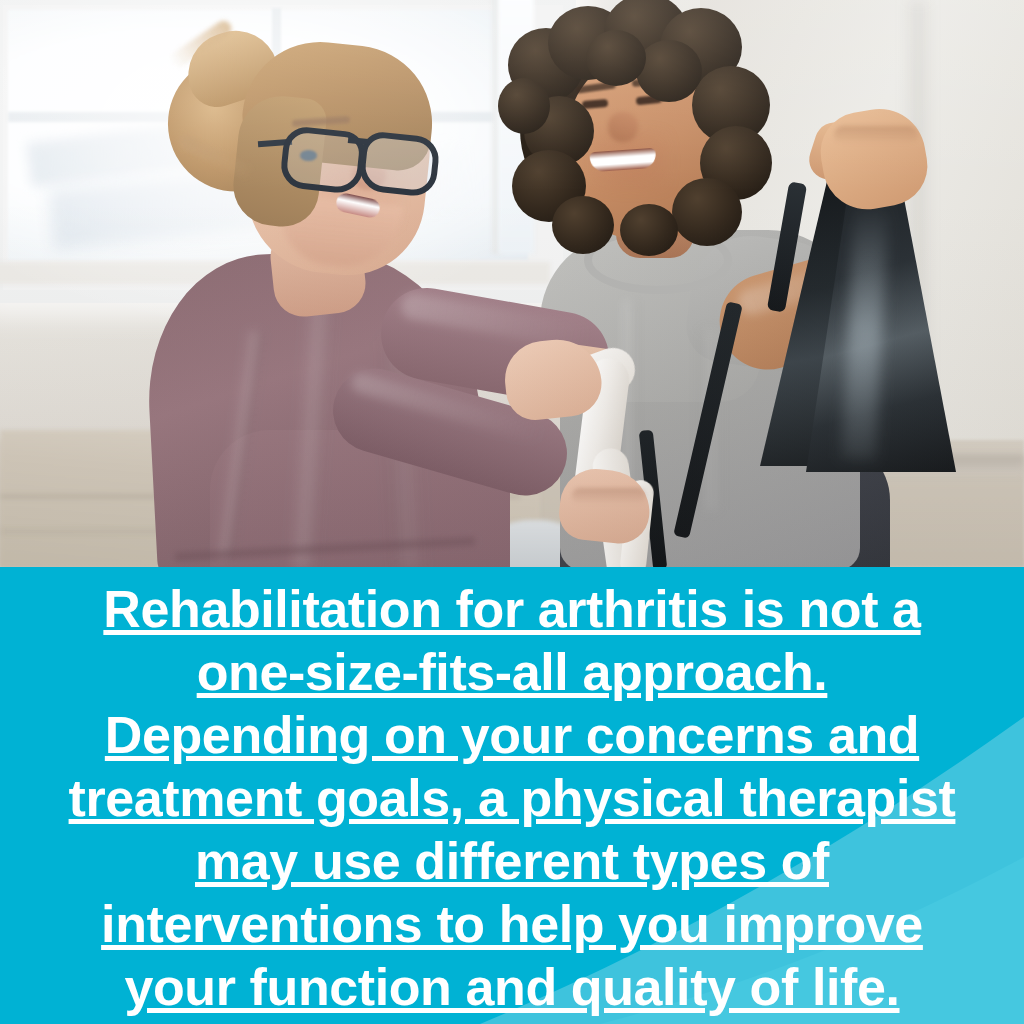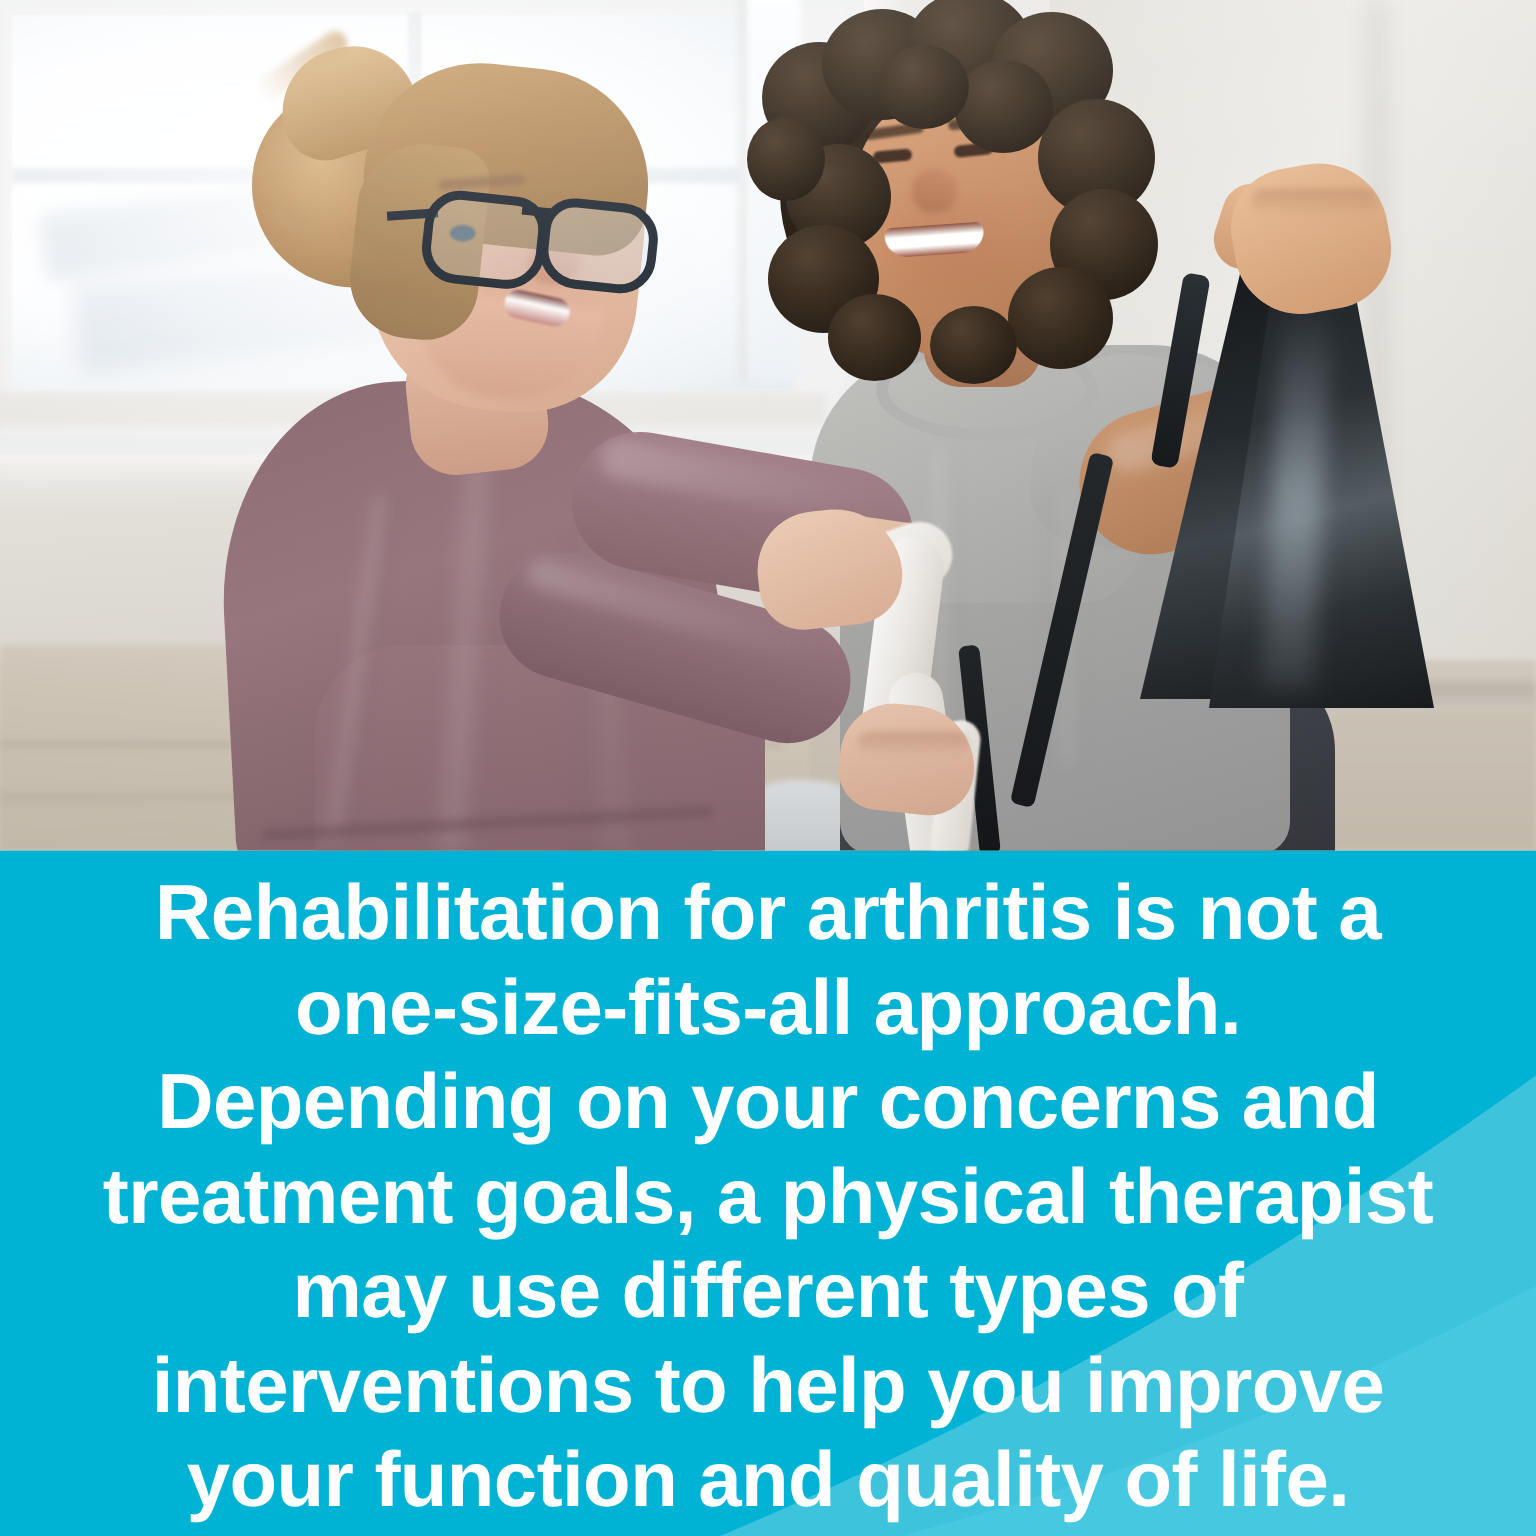--- a/index.html
+++ b/index.html
@@ -272,20 +272,21 @@
     width:900px;
     margin:12px;
     text-align:center;
     color:#ffffff;
     font-family:"Liberation Sans", sans-serif;
     font-weight:bold;
     font-size:52px;
     line-height:63px;
     letter-spacing:-0.4px;
     padding-top:6px;
+    text-decoration:underline;
   }
 </style>
 </head>
 <body>
 
 <div id="card">
 
   <div id="photo">
 
     <div class="ph wall"></div>

